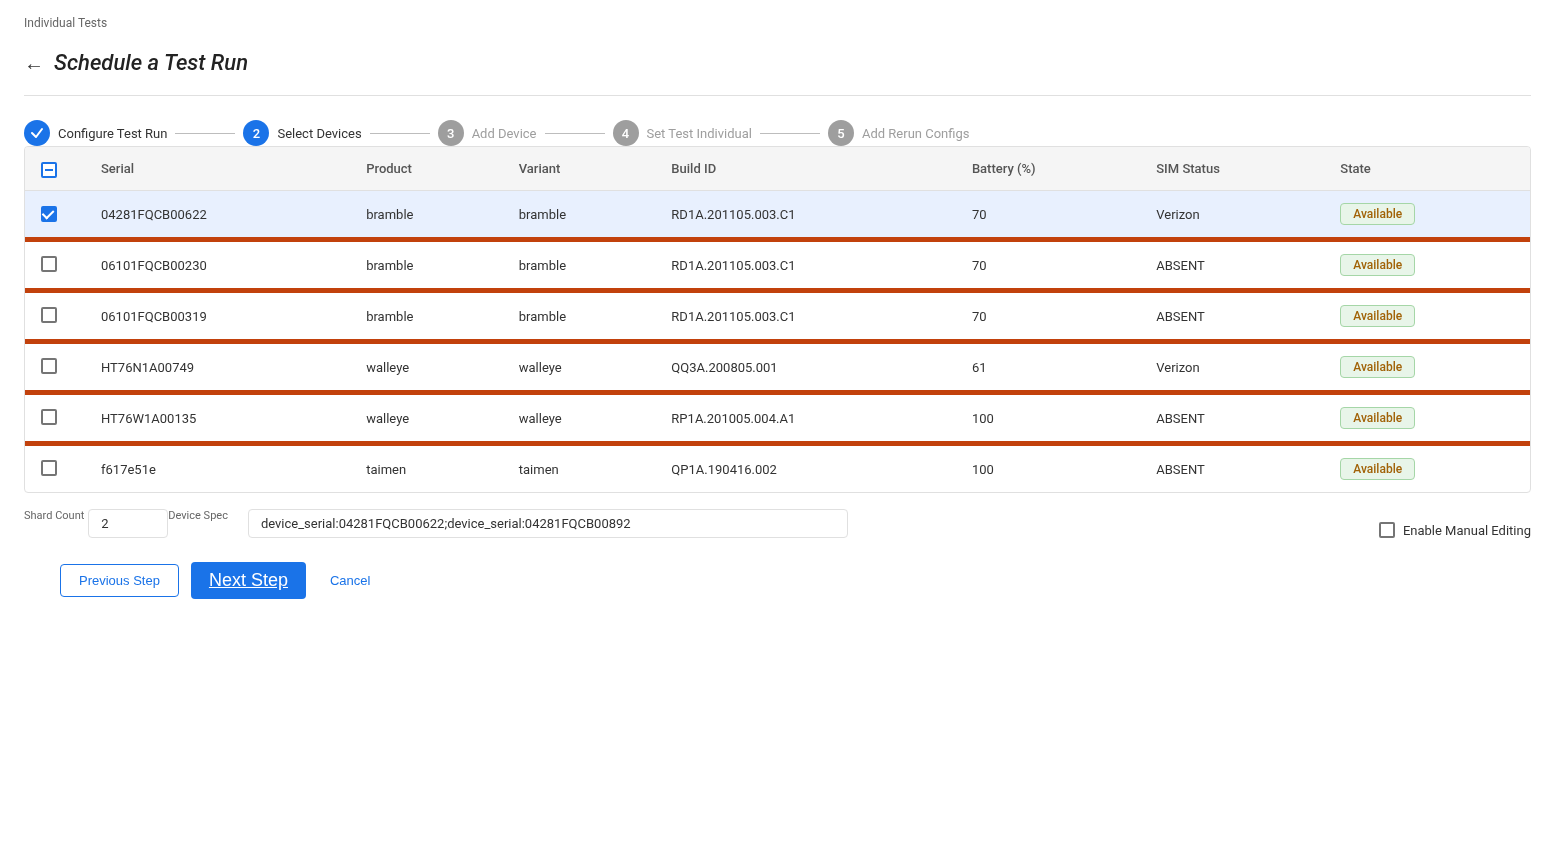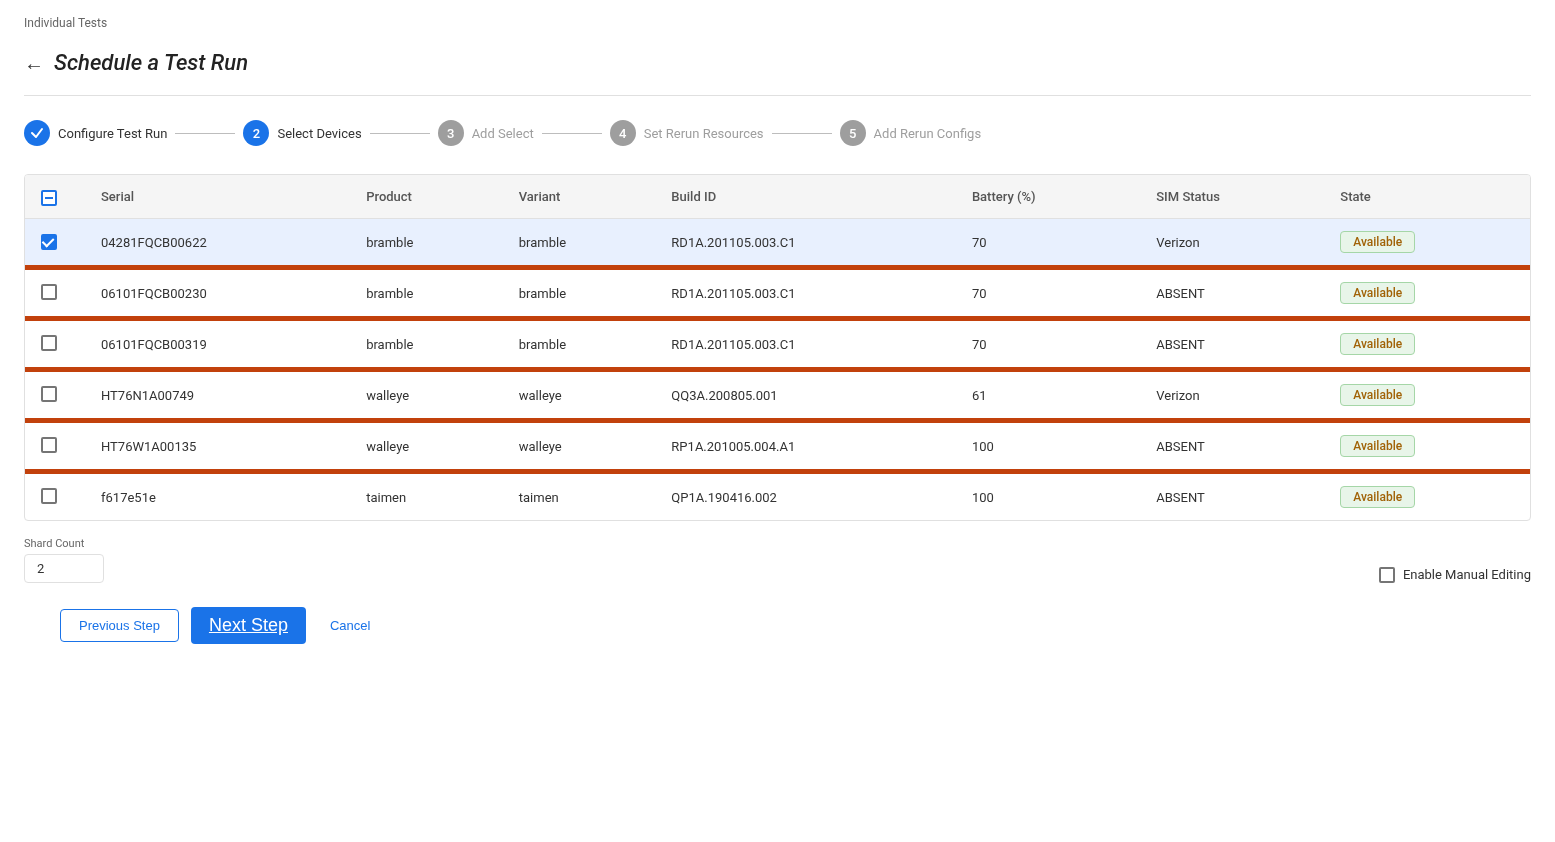--- a/index.html
+++ b/index.html
@@ -8,21 +8,21 @@
     .page-container { padding: 16px 24px; }
 
     .breadcrumb { font-size: 12px; color: #666; margin-bottom: 20px; }
     .page-header { display: flex; align-items: center; gap: 10px; margin-bottom: 20px; }
     .back-arrow { cursor: pointer; color: #333; font-size: 20px; text-decoration: none; display: flex; align-items: center; }
     .page-title { font-size: 22px; font-weight: 500; color: #222; font-style: italic; }
 
     .divider { border: none; border-top: 1px solid #e0e0e0; margin-bottom: 24px; }
 
     
-    .stepper { display: flex; align-items: center; margin-bottom: 28px; gap: 0; text-align: center; }
+    .stepper { display: flex; align-items: center; gap: 0; text-align: center; }
     .step { display: flex; align-items: center; gap: 8px; }
     .step-circle { width: 26px; height: 26px; border-radius: 50%; display: flex; align-items: center; justify-content: center; font-size: 13px; font-weight: 500; flex-shrink: 0; }
     .step-circle.completed { background: #1a73e8; color: #fff; }
     .step-circle.active { background: #1a73e8; color: #fff; }
     .step-circle.inactive { background: #9e9e9e; color: #fff; }
     .step-label { font-size: 13px; color: #333; white-space: nowrap; }
     .step-label.inactive { color: #9e9e9e; }
     .step-connector { width: 60px; height: 1px; background: #bdbdbd; margin: 0 8px; }
 
     
@@ -33,26 +33,26 @@
     tbody tr { border-bottom: 5px solid #c2410c; }
     tbody tr:last-child { border-bottom: none; }
     tbody tr.selected { background: #e8f0fe; }
     tbody td { padding: 12px 16px; font-size: 13px; color: #333; }
 
     .status-badge { display: inline-block; padding: 3px 12px; border-radius: 4px; font-size: 12px; font-weight: 500; }
     .status-available { background: #e8f5e9; color: #a16207; border: 1px solid #a5d6a7; }
 
     
     .bottom-section { padding: 16px 0 0 0; display: flex; align-items: flex-end; gap: 0; position: relative; }
-    .field-group { display: flex; flex-direction: column; gap: 4px; justify-content: center; }
+    .field-group { display: flex; flex-direction: row; gap: 4px; justify-content: center; }
     .field-label { font-size: 11px; color: #666; }
     .shard-count-box { border: 1px solid #e0e0e0; border-radius: 4px; padding: 6px 12px; min-width: 80px; font-size: 13px; color: #333; background: #fff; }
     .device-spec-box { border: 1px solid #e0e0e0; border-radius: 4px; padding: 6px 12px; min-width: 600px; font-size: 13px; color: #333; background: #fff; margin-left: 16px; }
 
-    .enable-manual { display: flex; align-items: flex-start; gap: 8px; position: absolute; right: 0; bottom: 0; }
+    .enable-manual { display: flex; align-items: center; gap: 8px; position: absolute; right: 0; bottom: 0; }
     .enable-manual input[type="checkbox"] { width: 16px; height: 16px; accent-color: #1a73e8; }
     .enable-manual label { font-size: 13px; color: #333; }
 
     
     .actions-row { display: flex; align-items: center; gap: 12px; margin-top: 24px; padding-left: 36px; }
     .btn-outline { border: 1px solid #1a73e8; background: #fff; color: #1a73e8; padding: 8px 18px; border-radius: 4px; font-size: 13px; cursor: pointer; font-weight: 500; }
     .btn-primary { border: none; background: #1a73e8; color: #fff; padding: 8px 18px; border-radius: 4px; font-size: 18px; cursor: pointer; font-weight: 500; text-decoration: underline; }
     .btn-text { border: none; background: transparent; color: #1a73e8; padding: 8px 12px; font-size: 13px; cursor: pointer; font-weight: 500; }
 
     .checkmark-svg { width: 14px; height: 14px; display: inline-block; }
@@ -125,27 +125,27 @@
     <div class="step-connector"></div>
 
     <div class="step">
       <div class="step-circle active">2</div>
       <span class="step-label">Select Devices</span>
     </div>
     <div class="step-connector"></div>
 
     <div class="step">
       <div class="step-circle inactive">3</div>
-      <span class="step-label inactive">Add Select</span>
+      <span class="step-label inactive">Add Device</span>
     </div>
     <div class="step-connector"></div>
 
     <div class="step">
       <div class="step-circle inactive">4</div>
-      <span class="step-label inactive">Set Rerun Resources</span>
+      <span class="step-label inactive">Set Test Individual</span>
     </div>
     <div class="step-connector"></div>
 
     <div class="step">
       <div class="step-circle inactive">5</div>
       <span class="step-label inactive">Add Rerun Configs</span>
     </div>
   </div>
 
   <div class="table-container">
@@ -251,20 +251,24 @@
     </tr>
         </tbody>
     </table>
   </div>
 
   <div class="bottom-section">
     <div class="field-group">
       <span class="field-label">Shard Count</span>
       <div class="shard-count-box">2</div>
     </div>
+    <div class="field-group">
+      <span class="field-label">Device Spec</span>
+      <div class="device-spec-box">device_serial:04281FQCB00622;device_serial:04281FQCB00892</div>
+    </div>
     <div class="enable-manual">
       <input type="checkbox" class="checkbox-unchecked" style="">
       <label>Enable Manual Editing</label>
     </div>
   </div>
 
   <div class="actions-row">
     <button class="btn-outline">Previous Step</button>
     <button class="btn-primary">Next Step</button>
     <button class="btn-text">Cancel</button>

